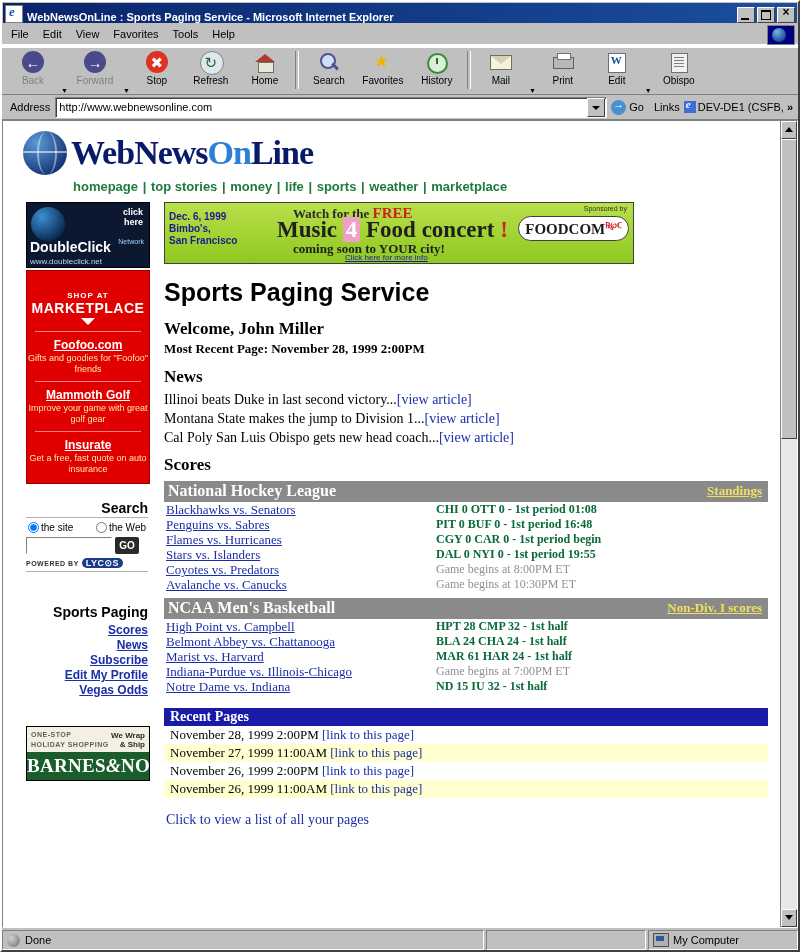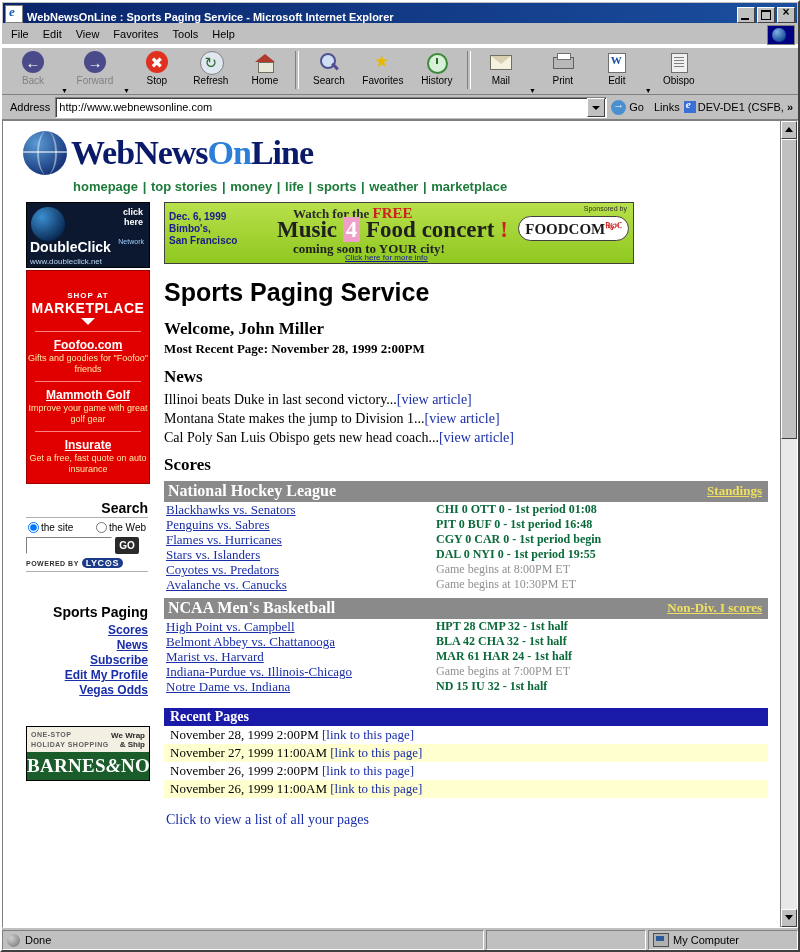--- a/index.html
+++ b/index.html
@@ -1075,21 +1075,21 @@
             <div class="score-rows">
               <div class="score-left">
                 <a>High Point vs. Campbell</a>
                 <a>Belmont Abbey vs. Chattanooga</a>
                 <a>Marist vs. Harvard</a>
                 <a>Indiana-Purdue vs. Illinois-Chicago</a>
                 <a>Notre Dame vs. Indiana</a>
               </div>
               <div class="score-right">
                 <div class="score-val">HPT 28 CMP 32 - 1st half</div>
-                <div class="score-val">BLA 42 CHA 32 - 1st half</div>
+                <div class="score-val">BLA 24 CHA 24 - 1st half</div>
                 <div class="score-val">MAR 61 HAR 24 - 1st half</div>
                 <div class="score-val pending">Game begins at 7:00PM ET</div>
                 <div class="score-val">ND 15 IU 32 - 1st half</div>
               </div>
             </div>
 
             <div class="rp-head">Recent Pages</div>
             <div class="rp-row">
               <span>November 28, 1999 2:00PM</span>
               <a>[link to this page]</a>

